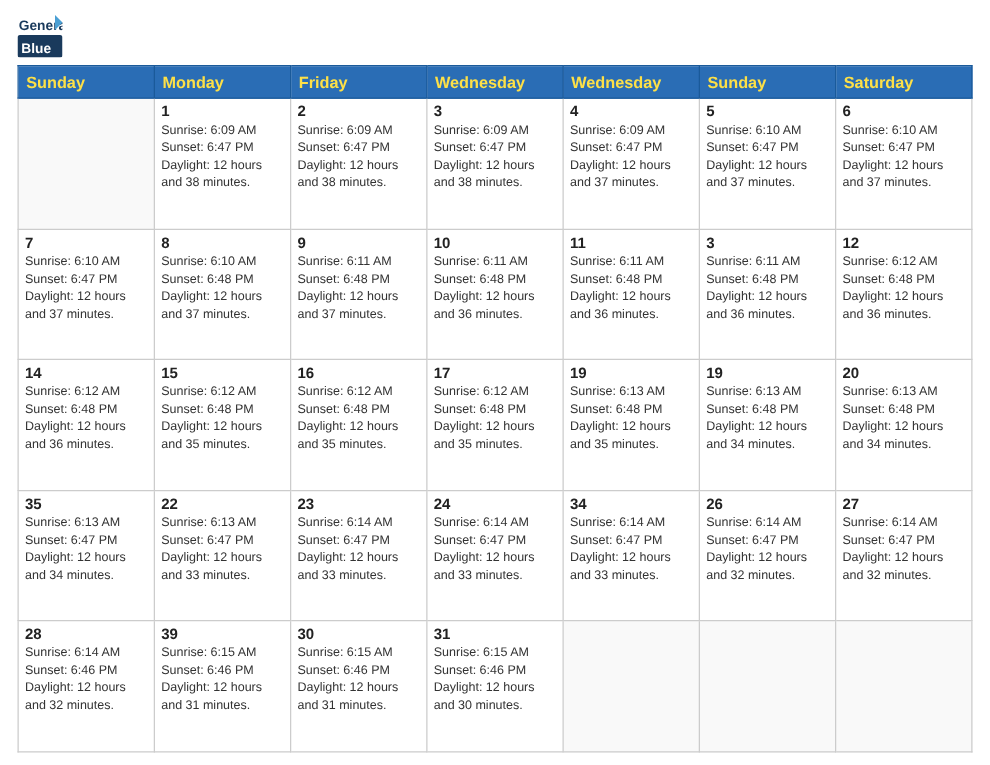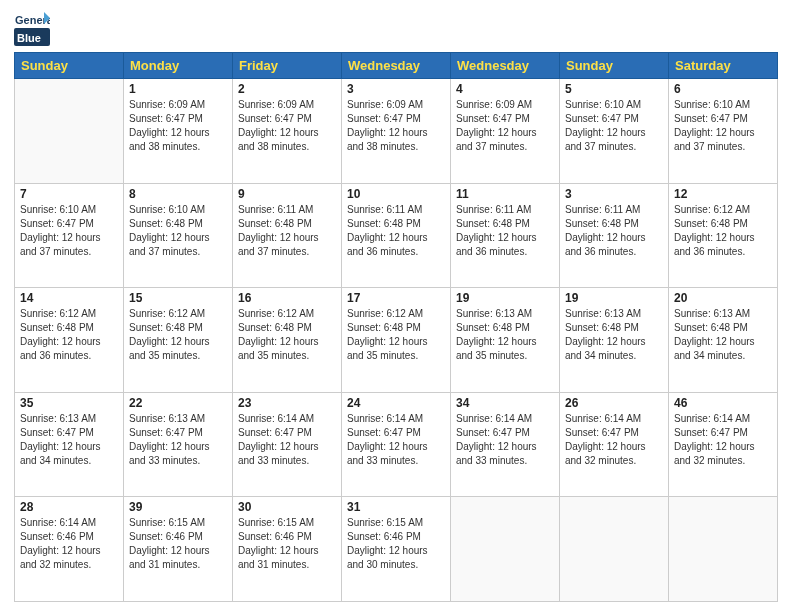--- a/index.html
+++ b/index.html
@@ -355,21 +355,21 @@
           <td>
             <span class="day-number">26</span>
             <div class="day-info">
               <div>Sunrise: 6:14 AM</div>
               <div>Sunset: 6:47 PM</div>
               <div>Daylight: 12 hours and 32 minutes.</div>
               <div></div>
             </div>
           </td>
           <td>
-            <span class="day-number">46</span>
+            <span class="day-number">27</span>
             <div class="day-info">
               <div>Sunrise: 6:14 AM</div>
               <div>Sunset: 6:47 PM</div>
               <div>Daylight: 12 hours and 32 minutes.</div>
               <div></div>
             </div>
           </td>
         </tr>
         <tr>
           <td>

